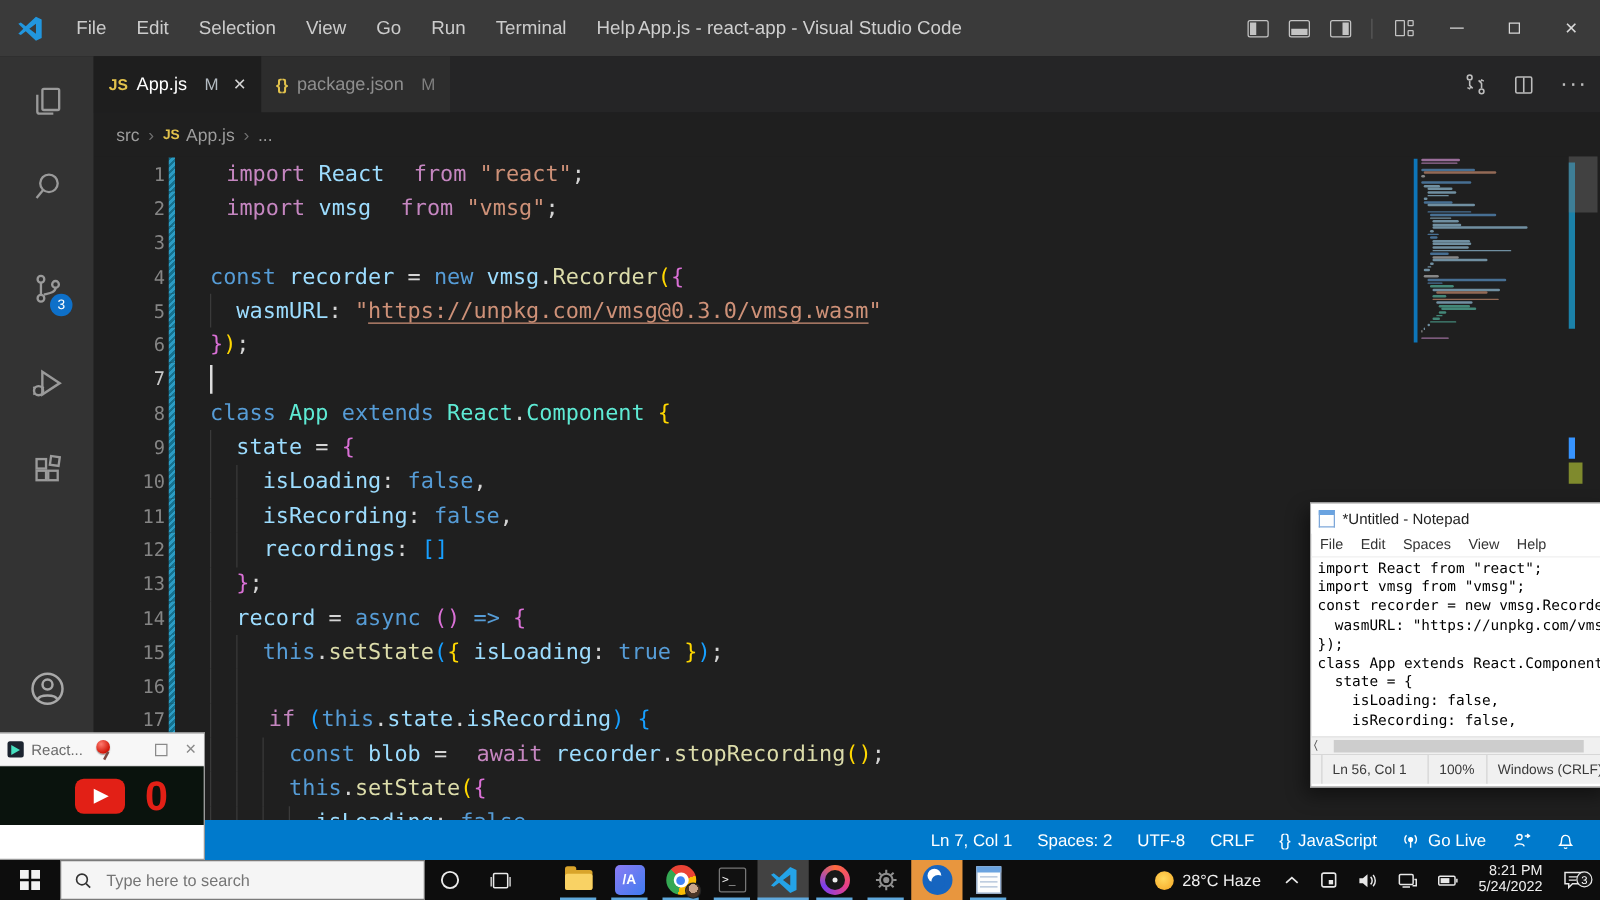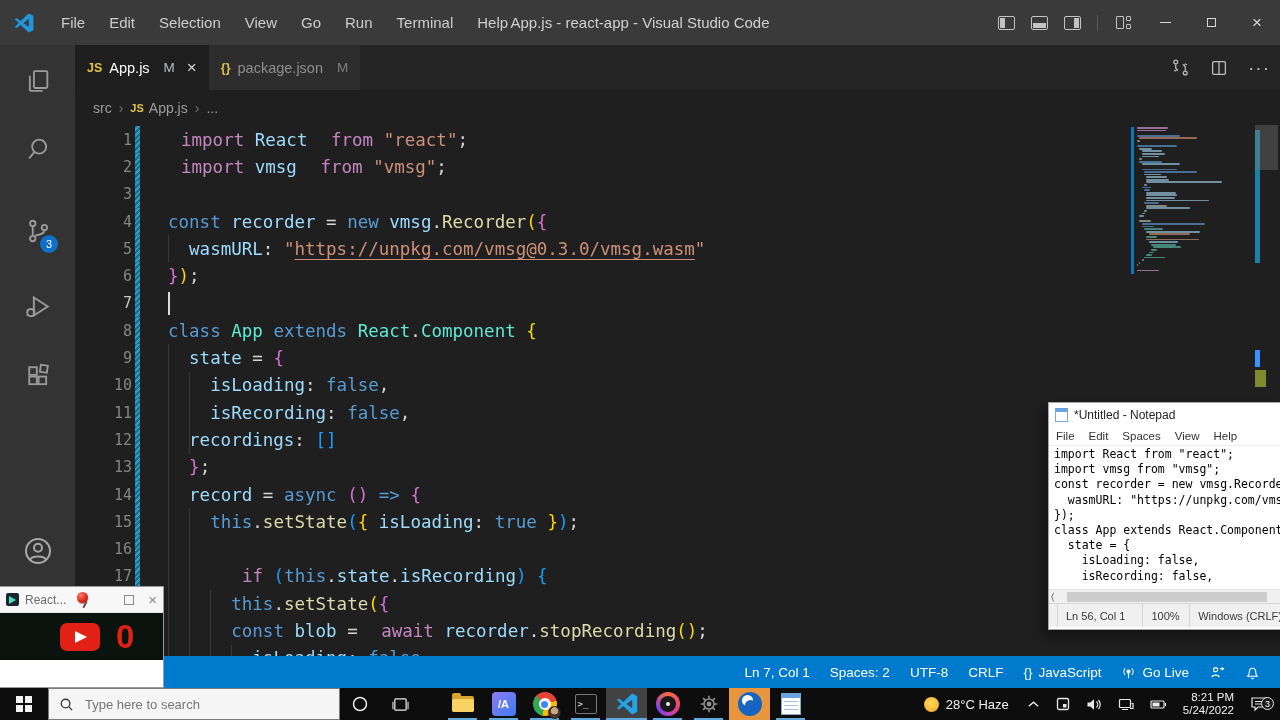--- a/index.html
+++ b/index.html
@@ -390,21 +390,21 @@
             <span class="guide" style="left: 21px;"></span>
             <span class="toks" style="padding-left: 42.16px;"><span class="tk-var">isRecording</span><span class="tk-pun">: </span><span class="tk-kw">false</span><span class="tk-pun">,</span></span>
           </span>
         </div>
         <div class="line">
           <span class="ln">12</span>
           <span class="modbar"></span>
           <span class="code">
             <span class="guide" style="left: 0px;"></span>
             <span class="guide" style="left: 21px;"></span>
-            <span class="toks" style="padding-left: 21px;"><span class="tk-var">recordings</span><span class="tk-pun">: </span><span class="tk-b3">[]</span></span>
+            <span class="toks" style="padding-left: 43px;"><span class="tk-var">recordings</span><span class="tk-pun">: </span><span class="tk-b3">[]</span></span>
           </span>
         </div>
         <div class="line">
           <span class="ln">13</span>
           <span class="modbar"></span>
           <span class="code">
             <span class="guide" style="left: 0px;"></span>
             <span class="toks" style="padding-left: 21.08px;"><span class="tk-b2">}</span><span class="tk-pun">;</span></span>
           </span>
         </div>
@@ -433,41 +433,41 @@
             <span class="guide" style="left: 21px;"></span>
             <span class="toks" style="padding-left: 42.16px;"></span>
           </span>
         </div>
         <div class="line">
           <span class="ln">17</span>
           <span class="modbar"></span>
           <span class="code">
             <span class="guide" style="left: 0px;"></span>
             <span class="guide" style="left: 21px;"></span>
-            <span class="toks" style="padding-left: 61px;"><span class="tk-ctrl">if </span><span class="tk-b3">(</span><span class="tk-kw">this</span><span class="tk-pun">.</span><span class="tk-var">state</span><span class="tk-pun">.</span><span class="tk-var">isRecording</span><span class="tk-b3">) </span><span class="tk-b3">{</span></span>
+            <span class="toks" style="padding-left: 34px;"><span class="tk-ctrl">if </span><span class="tk-b3">(</span><span class="tk-kw">this</span><span class="tk-pun">.</span><span class="tk-var">state</span><span class="tk-pun">.</span><span class="tk-var">isRecording</span><span class="tk-b3">) </span><span class="tk-b3">{</span></span>
+          </span>
+        </div>
+        <div class="line">
+          <span class="ln">18</span>
+          <span class="modbar"></span>
+          <span class="code">
+            <span class="guide" style="left: 0px;"></span>
+            <span class="guide" style="left: 21px;"></span>
+            <span class="guide" style="left: 42px;"></span>
+            <span class="toks" style="padding-left: 63.24px;"><span class="tk-kw">const </span><span class="tk-var">blob </span><span class="tk-pun">= </span><span class="tk-ctrl">await </span><span class="tk-var">recorder</span><span class="tk-pun">.</span><span class="tk-fn">stopRecording</span><span class="tk-b1">(</span><span class="tk-b1">)</span><span class="tk-pun">;</span></span>
           </span>
         </div>
         <div class="line">
           <span class="ln">19</span>
           <span class="modbar"></span>
           <span class="code">
             <span class="guide" style="left: 0px;"></span>
             <span class="guide" style="left: 21px;"></span>
             <span class="guide" style="left: 42px;"></span>
             <span class="toks" style="padding-left: 63.24px;"><span class="tk-kw">this</span><span class="tk-pun">.</span><span class="tk-fn">setState</span><span class="tk-b1">(</span><span class="tk-b2">{</span></span>
-          </span>
-        </div>
-        <div class="line">
-          <span class="ln">18</span>
-          <span class="modbar"></span>
-          <span class="code">
-            <span class="guide" style="left: 0px;"></span>
-            <span class="guide" style="left: 21px;"></span>
-            <span class="guide" style="left: 42px;"></span>
-            <span class="toks" style="padding-left: 63.24px;"><span class="tk-kw">const </span><span class="tk-var">blob </span><span class="tk-pun">= </span><span class="tk-ctrl">await </span><span class="tk-var">recorder</span><span class="tk-pun">.</span><span class="tk-fn">stopRecording</span><span class="tk-b1">(</span><span class="tk-b1">)</span><span class="tk-pun">;</span></span>
           </span>
         </div>
         <div class="line">
           <span class="ln">20</span>
           <span class="modbar"></span>
           <span class="code">
             <span class="guide" style="left: 0px;"></span>
             <span class="guide" style="left: 21px;"></span>
             <span class="guide" style="left: 42px;"></span>
             <span class="guide" style="left: 63px;"></span>

